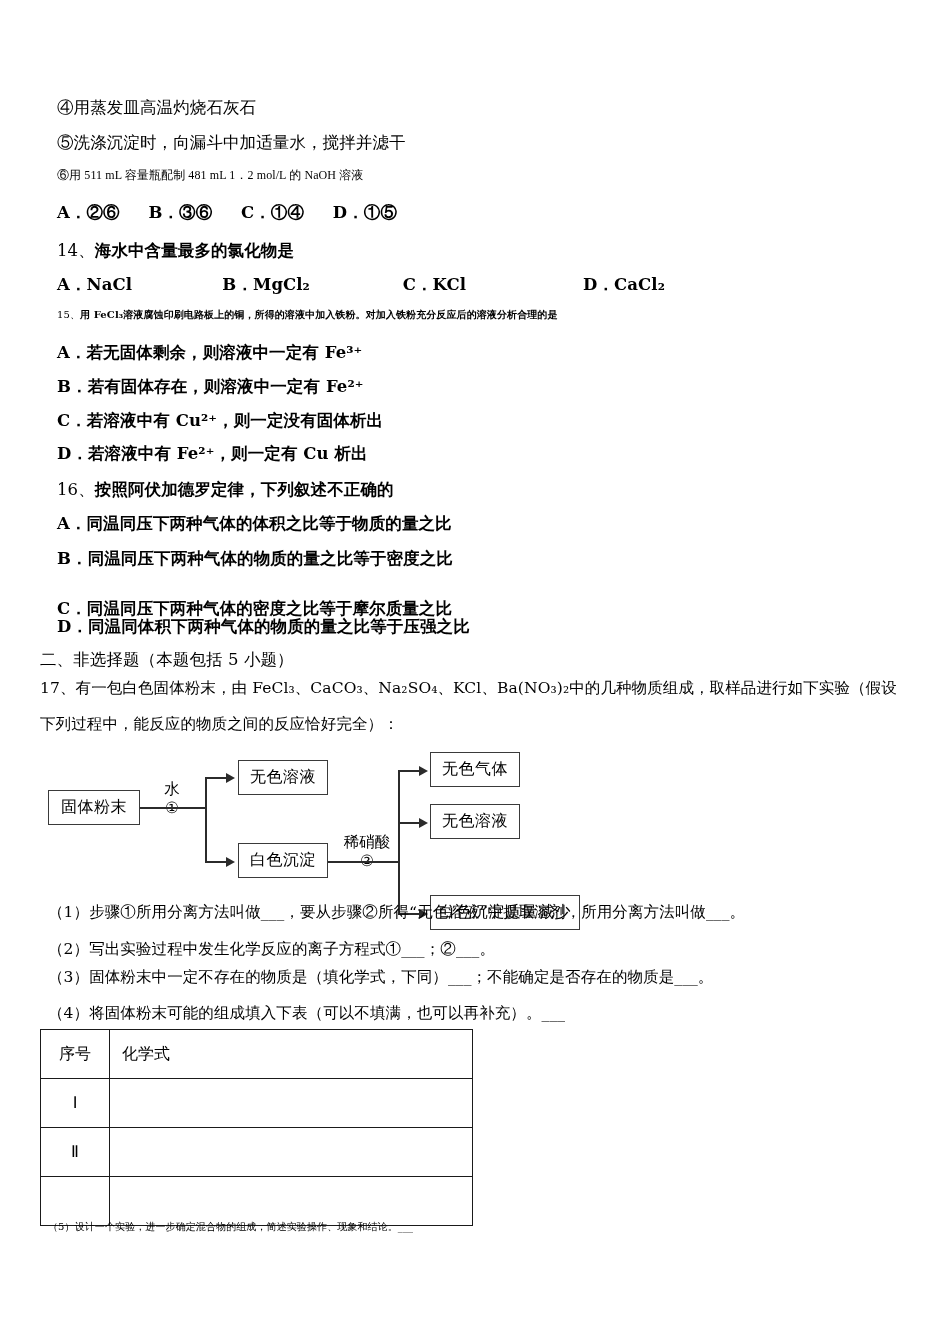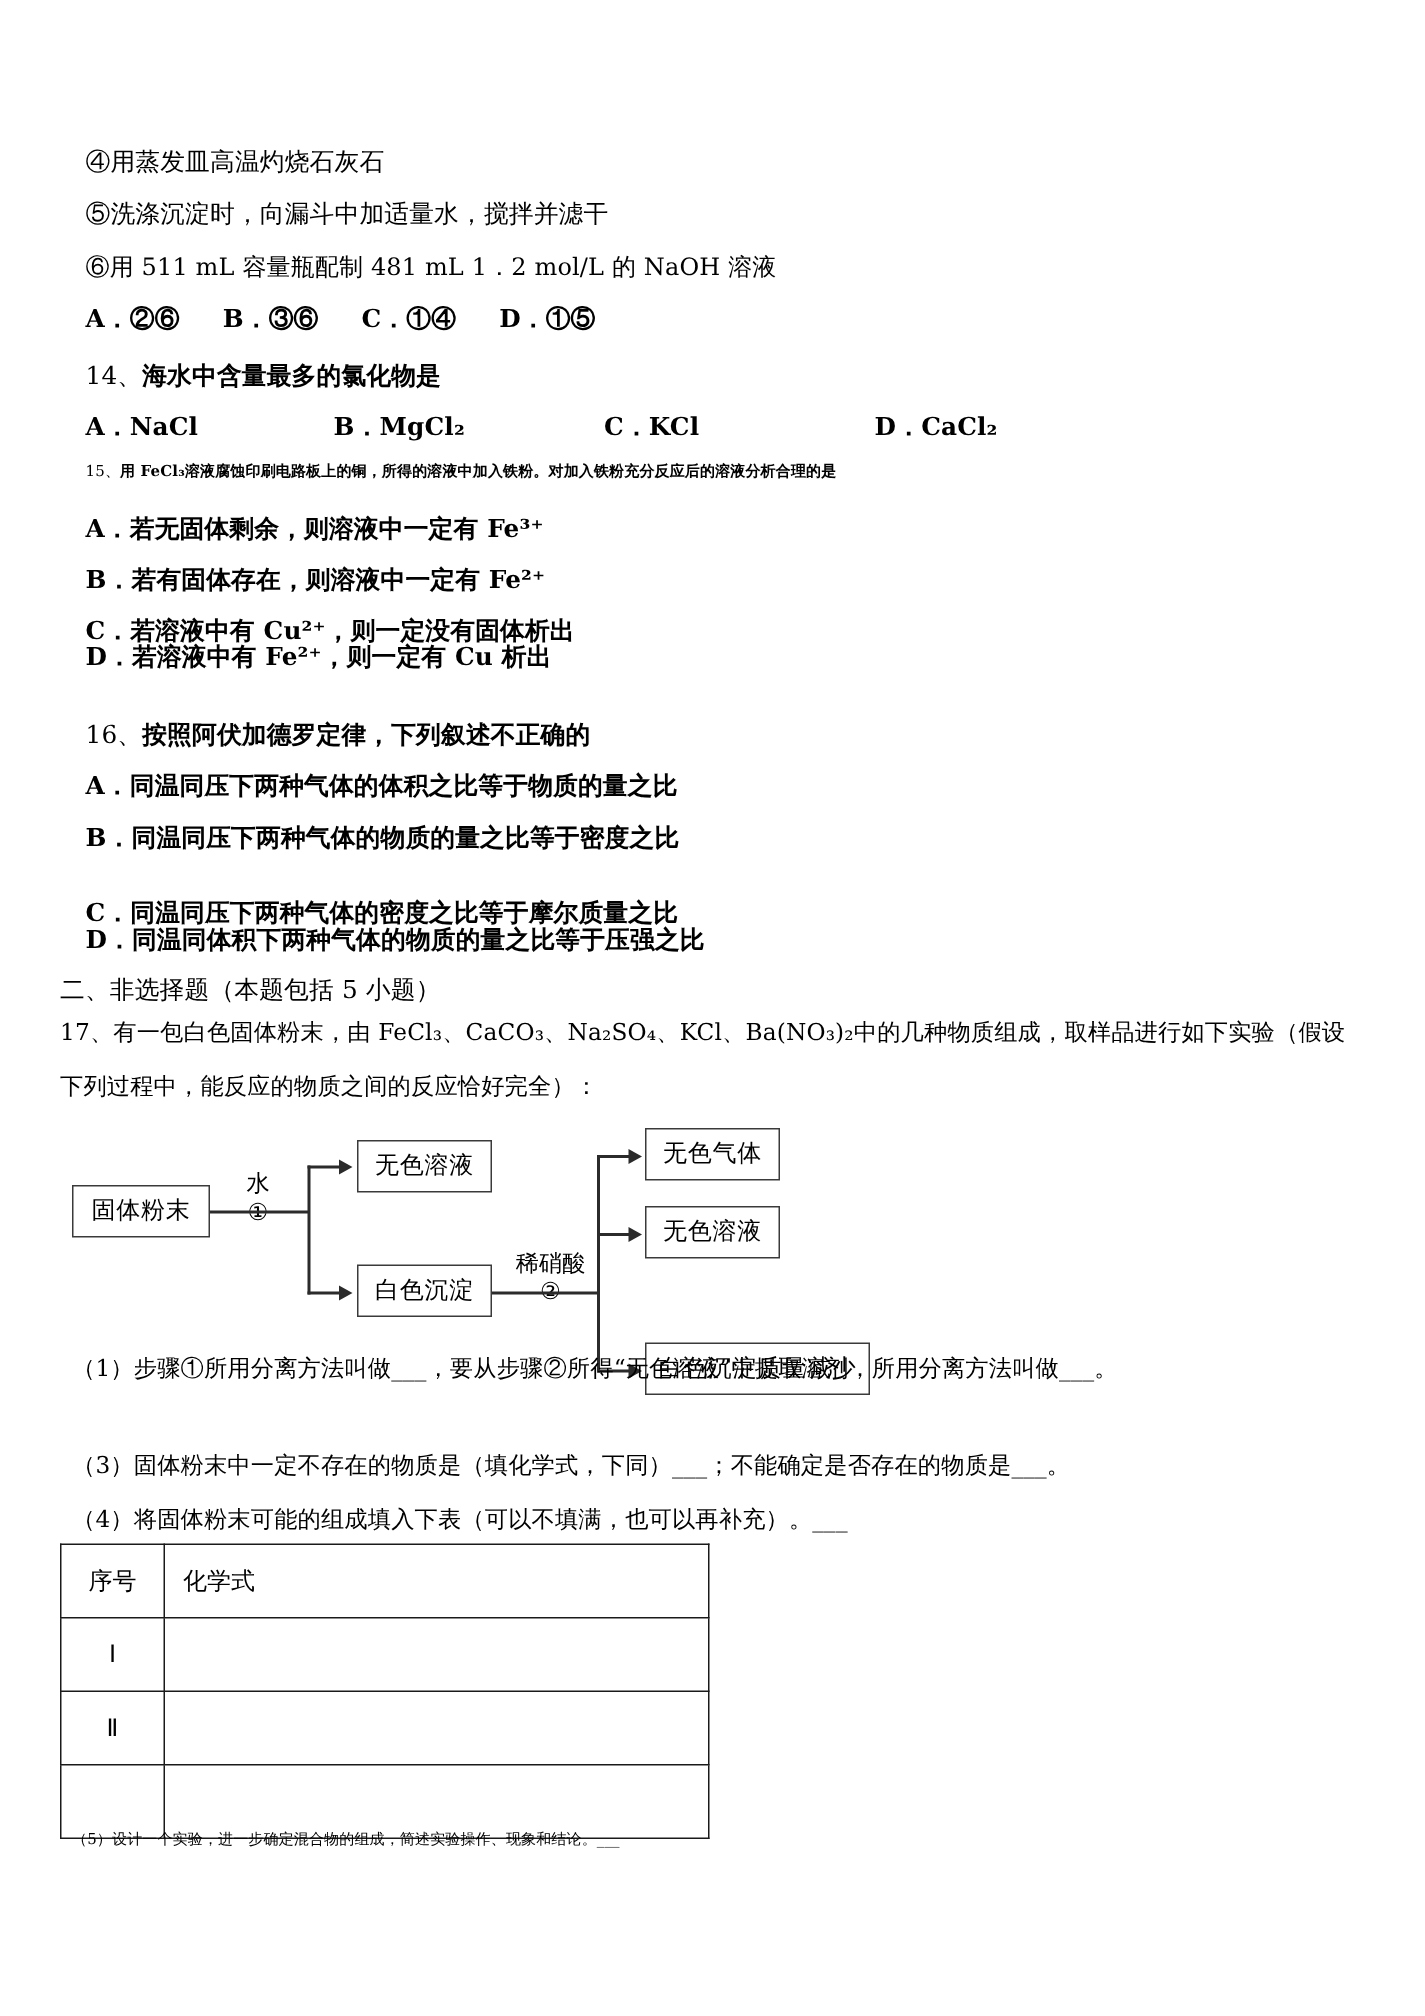--- a/index.html
+++ b/index.html
@@ -102,21 +102,21 @@
 </style>
 </head>
 <body>
 
 <div class="page">
 
   <div class="line" style="left:57px; top:98px;">④用蒸发皿高温灼烧石灰石</div>
 
   <div class="line" style="left:57px; top:133px;">⑤洗涤沉淀时，向漏斗中加适量水，搅拌并滤干</div>
 
-  <div class="line ser" style="left:57px; top:168px; font-size:16px;">⑥用 511 mL 容量瓶配制 481 mL 1．2 mol/L 的 NaOH 溶液</div>
+  <div class="line ser" style="left:57px; top:168px; font-size:12px;font-family:Liberation Serif, serif;">⑥用 511 mL 容量瓶配制 481 mL 1．2 mol/L 的 NaOH 溶液</div>
 
   <div class="line" style="left:57px; top:203px;">
     <span class="opt-label">A．</span><span class="b">②⑥</span>
     <span style="display:inline-block;width:18px;"></span>
     <span class="opt-label">B．</span><span class="b">③⑥</span>
     <span style="display:inline-block;width:18px;"></span>
     <span class="opt-label">C．</span><span class="b">①④</span>
     <span style="display:inline-block;width:18px;"></span>
     <span class="opt-label">D．</span><span class="b">①⑤</span>
   </div>
@@ -146,21 +146,21 @@
 
   <div class="line" style="left:57px; top:343px;">
     <span class="b">A．</span><span class="b">若无固体剩余，则溶液中一定有 Fe³⁺</span>
   </div>
   <div class="line" style="left:57px; top:377px;">
     <span class="b">B．</span><span class="b">若有固体存在，则溶液中一定有 Fe²⁺</span>
   </div>
   <div class="line" style="left:57px; top:411px;text-align:right;">
     <span class="b">C．</span><span class="b">若溶液中有 Cu²⁺，则一定没有固体析出</span>
   </div>
-  <div class="line" style="left:57px; top:428px;">
+  <div class="line" style="left:57px; top:444px;">
     <span class="b">D．</span><span class="b">若溶液中有 Fe²⁺，则一定有 Cu 析出</span>
   </div>
 
   <div class="line" style="left:57px; top:480px;">
     <span>16、</span><span class="b">按照阿伏加德罗定律，下列叙述不正确的</span>
   </div>
 
   <div class="line" style="left:57px; top:514px;">
     <span class="b">A．</span><span class="b">同温同压下两种气体的体积之比等于物质的量之比</span>
   </div>
@@ -221,20 +221,21 @@
 
     <div class="fseg fh" style="left:398px; top:191px; width:22px;"></div>
     <div class="farrow" style="left:419px; top:187px;"></div>
 
     <div class="fbox" style="left:430px; top:30px; width:90px; height:35px;">无色气体</div>
     <div class="fbox" style="left:430px; top:82px; width:90px; height:35px;">无色溶液</div>
     <div class="fbox" style="left:430px; top:173px; width:150px; height:35px;">白色沉淀质量减少</div>
   </div>
 
   <div class="line" style="left:48px; top:903px; font-size:15.5px;">（1）步骤①所用分离方法叫做___，要从步骤②所得“无色溶液”中提取溶剂，所用分离方法叫做___。</div>
+  <div class="line" style="left:48px; top:940px; font-size:15.5px;">（2）写出实验过程中发生化学反应的离子方程式①___；②___。</div>
   <div class="line" style="left:48px; top:968px; font-size:15.5px;">（3）固体粉末中一定不存在的物质是（填化学式，下同）___；不能确定是否存在的物质是___。</div>
   <div class="line" style="left:48px; top:1004px; font-size:15.5px;">（4）将固体粉末可能的组成填入下表（可以不填满，也可以再补充）。___</div>
 
   <table id="comp-table">
     <tbody>
       <tr>
         <td class="c-num">序号</td>
         <td class="c-formula">化学式</td>
       </tr>
       <tr>

